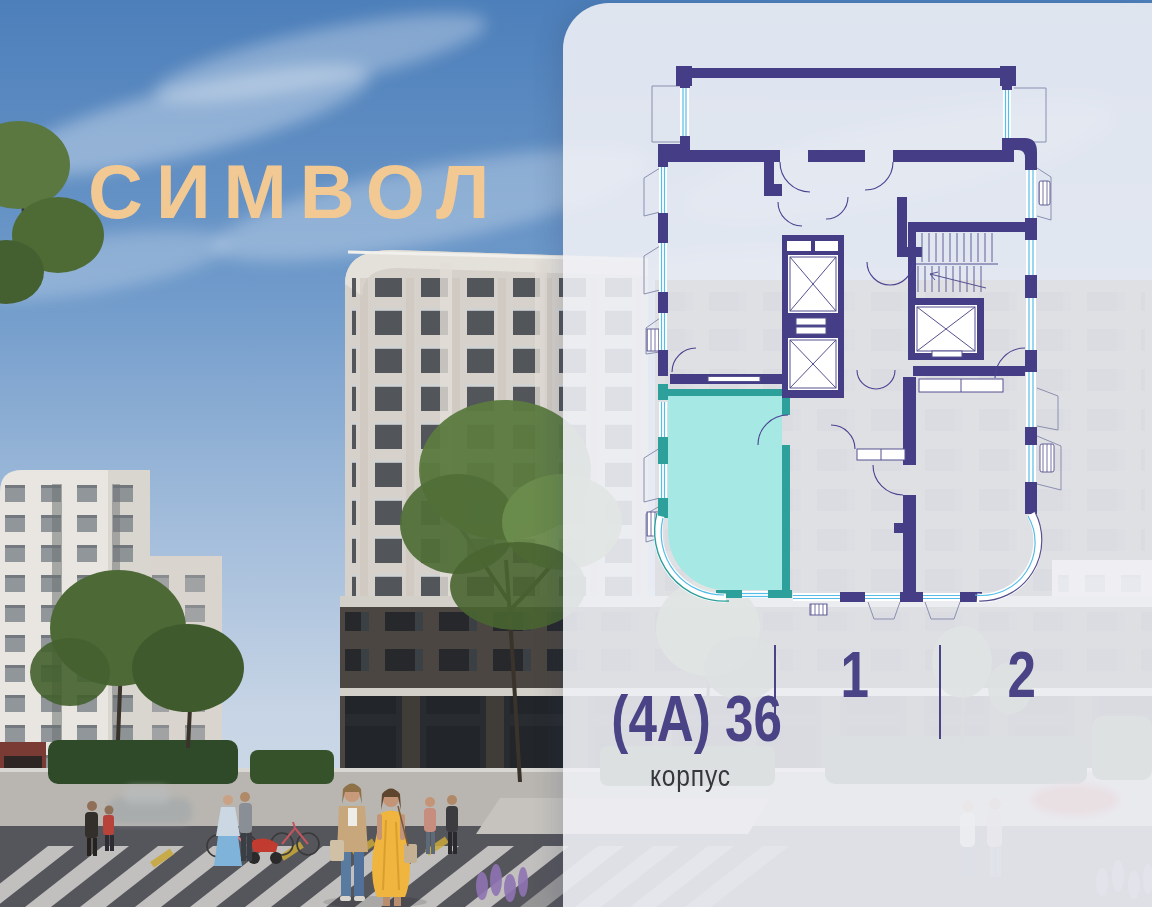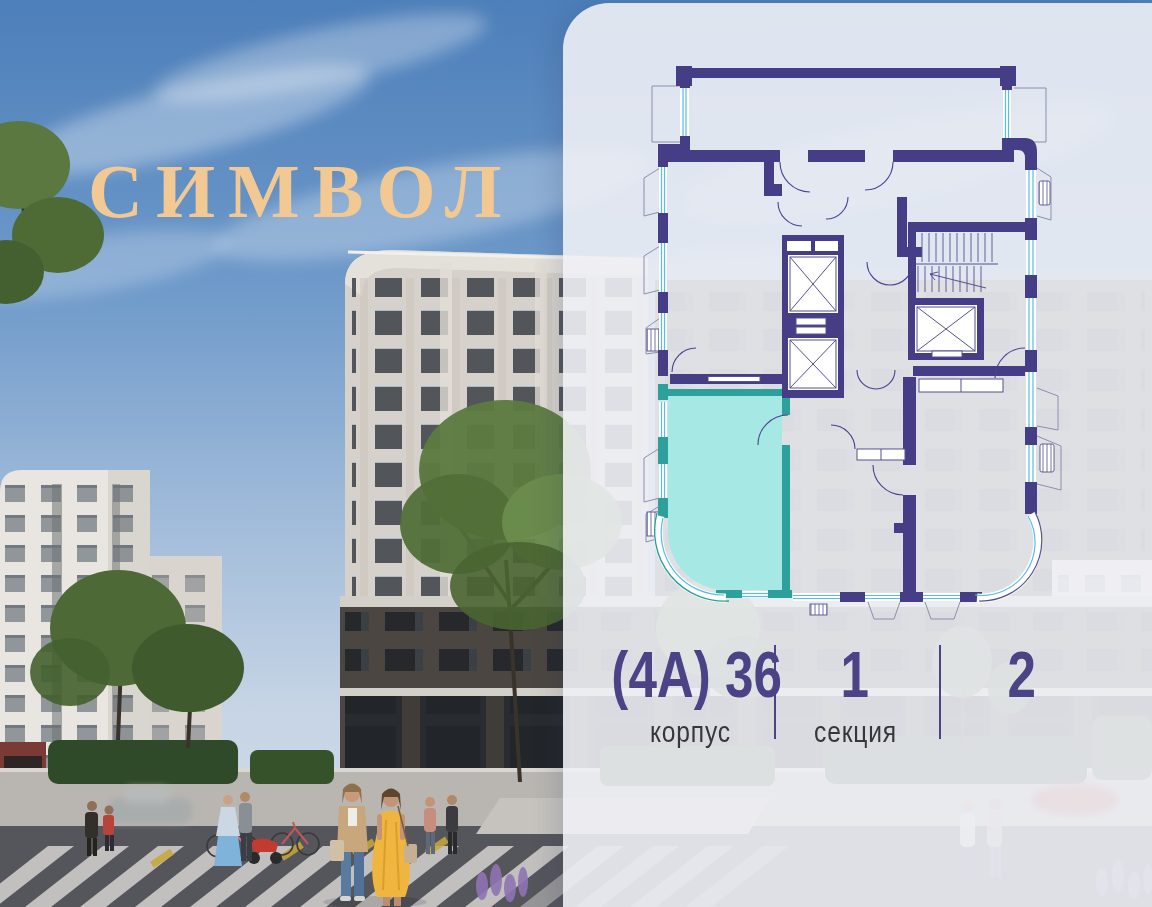--- a/index.html
+++ b/index.html
@@ -5,33 +5,33 @@
   :root{
     --accent:#4A4487; --label:#36363B; --logo-gold:#F2C992;
     --wall:#453E87; --window:#56BDE8; --teal-fill:#A6E8E3; --teal-wall:#2DA09C;
   }
   html,body{margin:0;padding:0;background:#222;}
   .stage{position:relative;width:1152px;height:907px;overflow:hidden;
          font-family:"Liberation Sans",sans-serif;background:#9db8d8;}
   .scene{position:absolute;left:0;top:0;}
   .logo{position:absolute;left:88px;top:148px;width:400px;text-align:center;
         font-size:76px;font-weight:700;letter-spacing:13px;color:var(--logo-gold);
-        font-family:Liberation Serif, serif;user-select:none;}
+        font-family:Liberation Sans, sans-serif;user-select:none;}
   .panel{position:absolute;left:563px;top:3px;width:589px;height:904px;
          background:rgba(238,240,245,0.90);border-top-left-radius:46px;
          box-shadow:-10px 0 22px rgba(40,60,90,0.14);}
   .floorplan{position:absolute;left:67px;top:47px;width:440px;height:580px;}
   .info{position:absolute;left:0;top:640px;width:100%;height:120px;}
   .info-col{position:absolute;width:200px;text-align:center;color:var(--accent);}
   .info-col .num{font-size:64px;font-weight:700;line-height:1;display:inline-block;
                  transform:scaleX(0.8);white-space:nowrap;}
   .info-col .lbl{margin-top:8px;font-size:30px;font-weight:400;color:var(--label);
                  display:block;text-decoration:underline;}
   .info-col .lbl span{display:inline-block;transform:scaleX(0.82);letter-spacing:1px;}
-  .col1{left:27px;} .col2{left:192px;} .col3{left:359px;}
+  .col1{left:27px;margin-top:44px;} .col2{left:192px;} .col3{left:359px;}
   .divider{position:absolute;top:2px;width:2px;height:94px;background:var(--accent);}
   .div1{left:211px;} .div2{left:376px;}
   
   .w{fill:var(--wall);} .tw{fill:var(--teal-wall);} .tf{fill:var(--teal-fill);}
   .thin{fill:none;stroke:#55508F;stroke-width:1;}
   .thinf{fill:#fff;stroke:#55508F;stroke-width:1;}
   .bal{fill:none;stroke:#8A8FB0;stroke-width:1;}
   .winw{fill:#fff;} .winb{fill:none;stroke:var(--window);stroke-width:1.2;}
   .arc{fill:none;stroke:#4A4391;stroke-width:1.1;}
   .glz-w{fill:none;stroke:#fff;stroke-width:9;}
@@ -527,21 +527,20 @@
     </svg>
 
     <div class="info">
       <div class="info-col col1">
         <span class="num">(4А) 36</span>
         <span class="lbl"><span>корпус</span></span>
       </div>
       <div class="divider div1"></div>
       <div class="info-col col2">
         <span class="num">1</span>
-        <span class="lbl"><span>секция</span></span>
       </div>
       <div class="divider div2"></div>
       <div class="info-col col3">
         <span class="num">2</span>
       </div>
     </div>
   </div>
 </div>
 
 </body></html>

